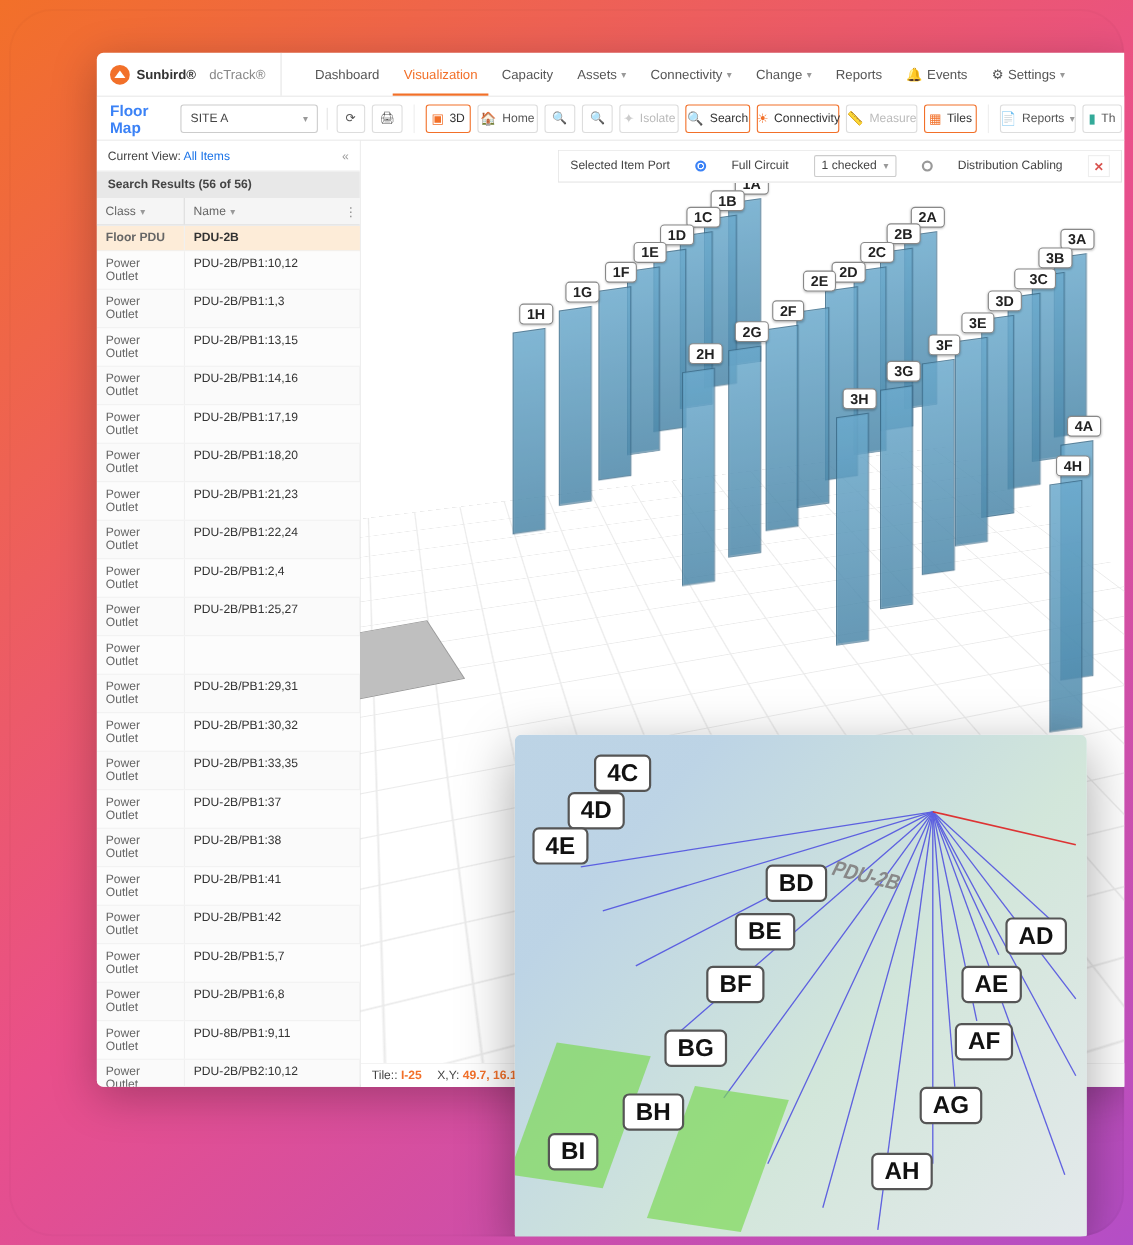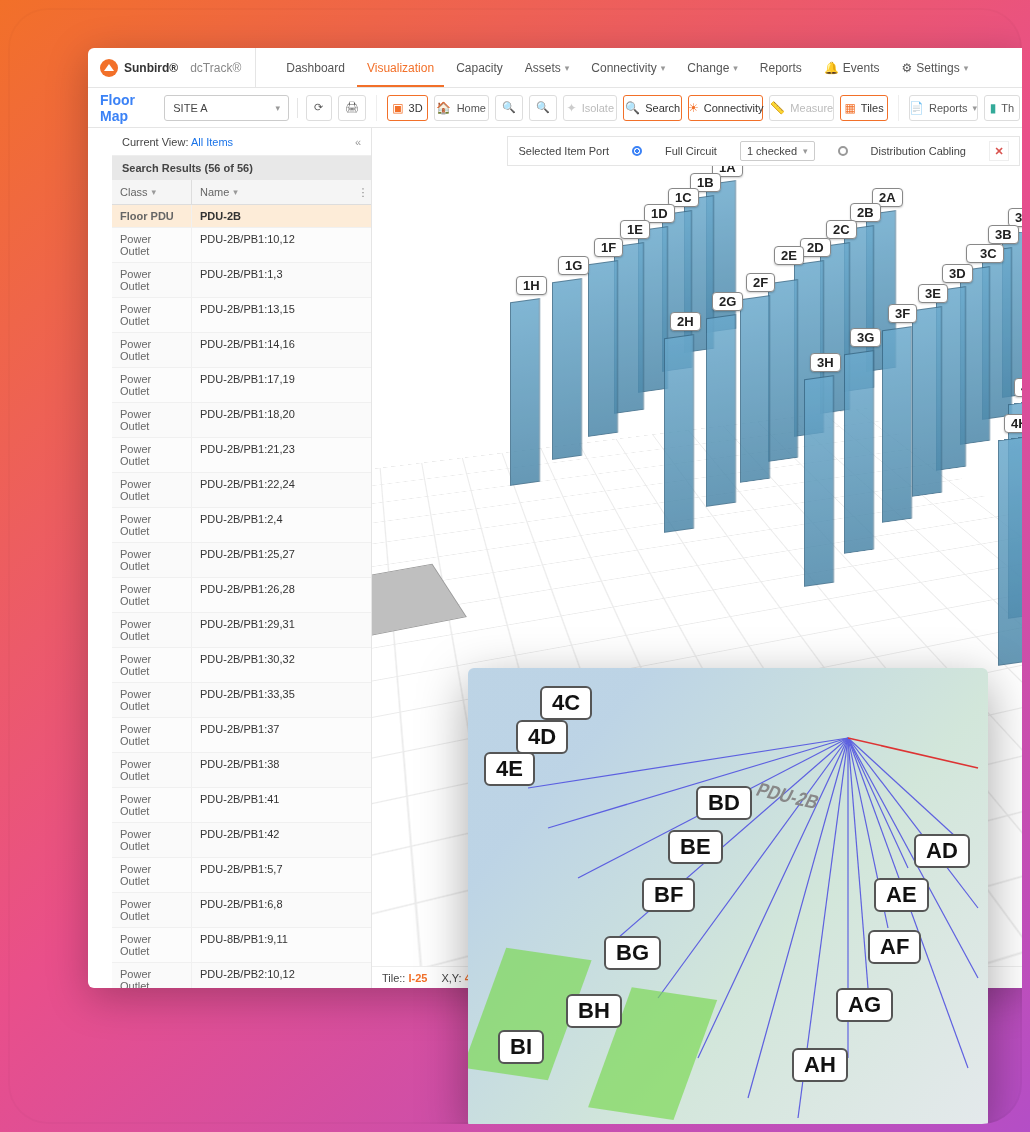--- a/index.html
+++ b/index.html
@@ -116,21 +116,21 @@
     display: flex; align-items: center; padding: 0 6px; gap: 6px;
     font-size: 11px; cursor: pointer;
   }
   .close-x {
     width: 20px; height: 20px; border: 1px solid #eee;
     display: flex; align-items: center; justify-content: center;
     color: #d9534f; cursor: pointer; font-weight: bold;
   }
 
   .body { display: flex; height: calc(100% - 80px); }
-  .sidebar { width: 260px; border-right: 1px solid #e5e5e5; display: flex; flex-direction: column; background: #fafafa; margin-left: 24px; }
+  .sidebar { width: 240px; border-right: 1px solid #e5e5e5; display: flex; flex-direction: column; background: #fafafa; }
   .current-view {
     height: 28px; display: flex; align-items: center; justify-content: space-between;
     padding: 0 10px; font-size: 11px; border-bottom: 1px solid #eee; background: #fff;
   }
   .link { color: #1a73e8; cursor: pointer; }
   .collapse { cursor: pointer; color: #999; }
   .search-results-hdr {
     background: #e8e8e8; padding: 6px 10px; font-weight: 600; font-size: 11px;
   }
   .grid-head {
@@ -438,21 +438,20 @@
             <div class="row">
               <div class="c1">Power Outlet</div>
               <div class="c2">PDU-2B/PB1:2,4</div>
             </div>
             <div class="row">
               <div class="c1">Power Outlet</div>
               <div class="c2">PDU-2B/PB1:25,27</div>
             </div>
             <div class="row">
               <div class="c1">Power Outlet</div>
-              <div class="c2">PDU-2B/PB1:26,28</div>
             </div>
             <div class="row">
               <div class="c1">Power Outlet</div>
               <div class="c2">PDU-2B/PB1:29,31</div>
             </div>
             <div class="row">
               <div class="c1">Power Outlet</div>
               <div class="c2">PDU-2B/PB1:30,32</div>
             </div>
             <div class="row">

